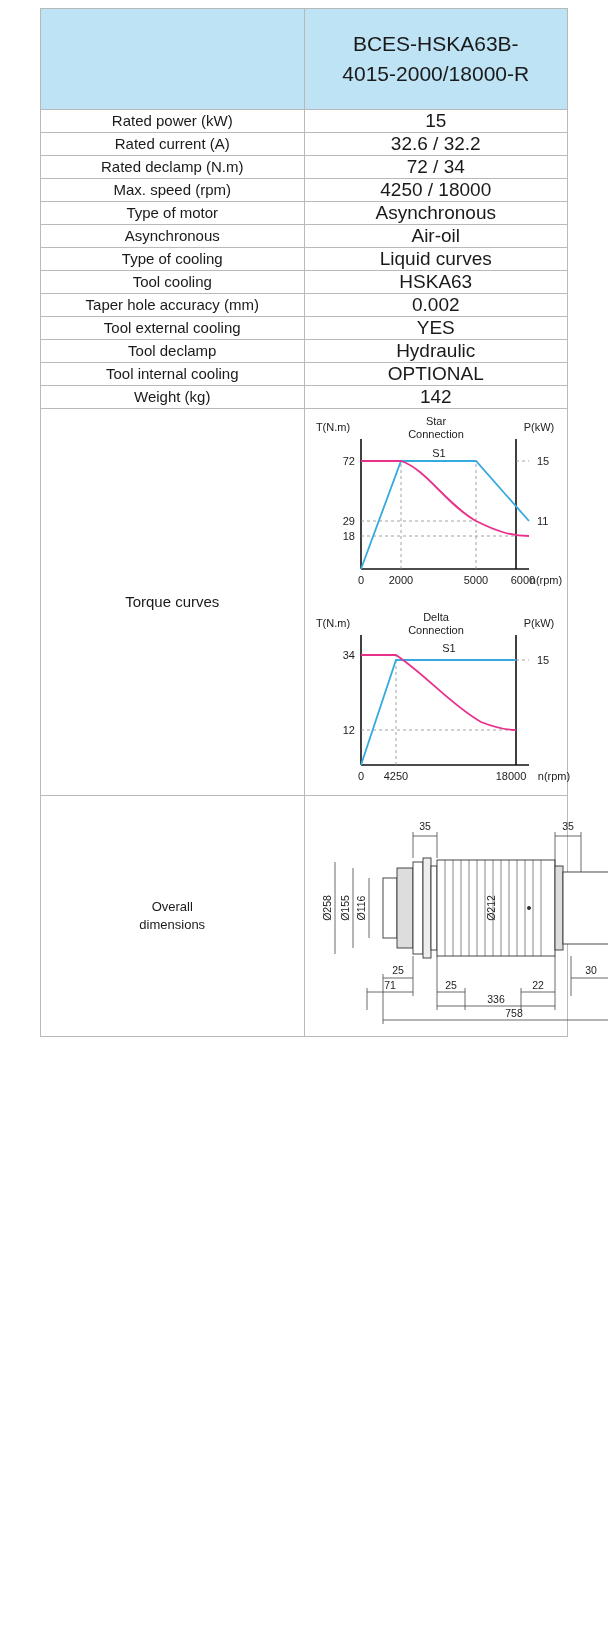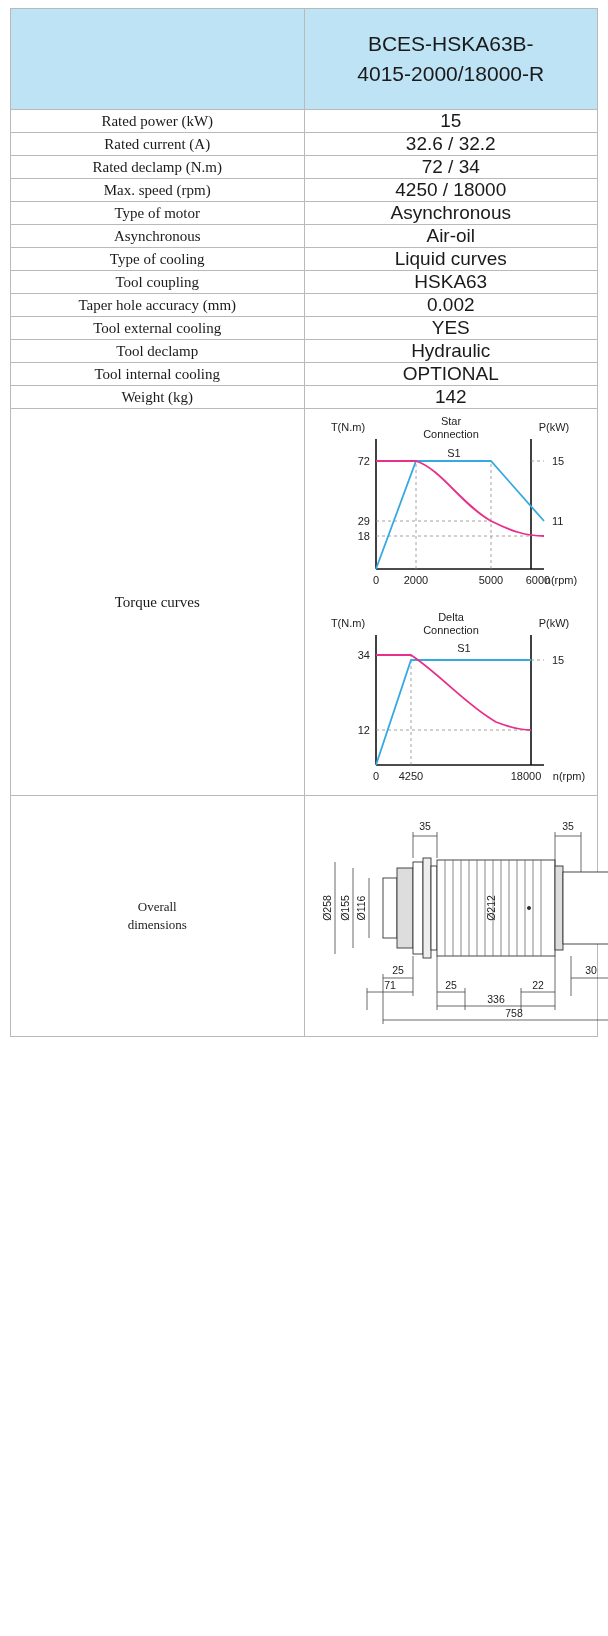--- a/index.html
+++ b/index.html
@@ -1,20 +1,20 @@
 <!DOCTYPE html>
 <html><head>
 <meta charset="utf-8">
 <style>
   html,body{margin:0;padding:0;background:#ffffff;}
   body{font-family:"Liberation Sans", sans-serif;color:#1a1a1a;}
   .sheet{width:608px;height:1636px;position:relative;box-sizing:border-box;}
-  table.spec{border-collapse:collapse;width:588px;margin:8px auto 0 auto;table-layout:fixed;}
+  table.spec{border-collapse:collapse;width:528px;margin:8px auto 0 auto;table-layout:fixed;}
   table.spec td{border:1px solid #b9b9b9;padding:0;vertical-align:middle;}
-  td.label{width:186px;text-align:center;font-size:15px;line-height:1.2;padding:8px 4px;font-family:Liberation Serif, serif;}
+  td.label{width:186px;text-align:center;font-size:15px;line-height:1.2;padding:8px 4px;}
   td.value{text-align:center;font-size:19px;padding:8px 4px;}
   td.head-blank{background:#bde3f5;height:100px;border:1px solid #b9b9b9;}
   td.head-title{background:#bde3f5;text-align:center;font-size:21px;line-height:1.45;padding:10px 8px;}
   td.curves, td.dims{padding:6px 2px;}
   .chartwrap{display:flex;flex-direction:column;align-items:center;gap:6px;}
   svg{display:block;}
   .lbl{font-family:"Liberation Sans", sans-serif;font-size:11px;fill:#222;}
   .dimtxt{font-family:"Liberation Sans", sans-serif;font-size:10.5px;fill:#222;}
 </style>
 </head>
@@ -53,21 +53,21 @@
       </tr>
       <tr>
         <td class="label">Asynchronous</td>
         <td class="value">Air-oil</td>
       </tr>
       <tr>
         <td class="label">Type of cooling</td>
         <td class="value">Liquid curves</td>
       </tr>
       <tr>
-        <td class="label">Tool coupling</td>
+        <td class="label">Tool cooling</td>
         <td class="value">HSKA63</td>
       </tr>
       <tr>
         <td class="label">Taper hole accuracy (mm)</td>
         <td class="value">0.002</td>
       </tr>
       <tr>
         <td class="label">Tool external cooling</td>
         <td class="value">YES</td>
       </tr>

